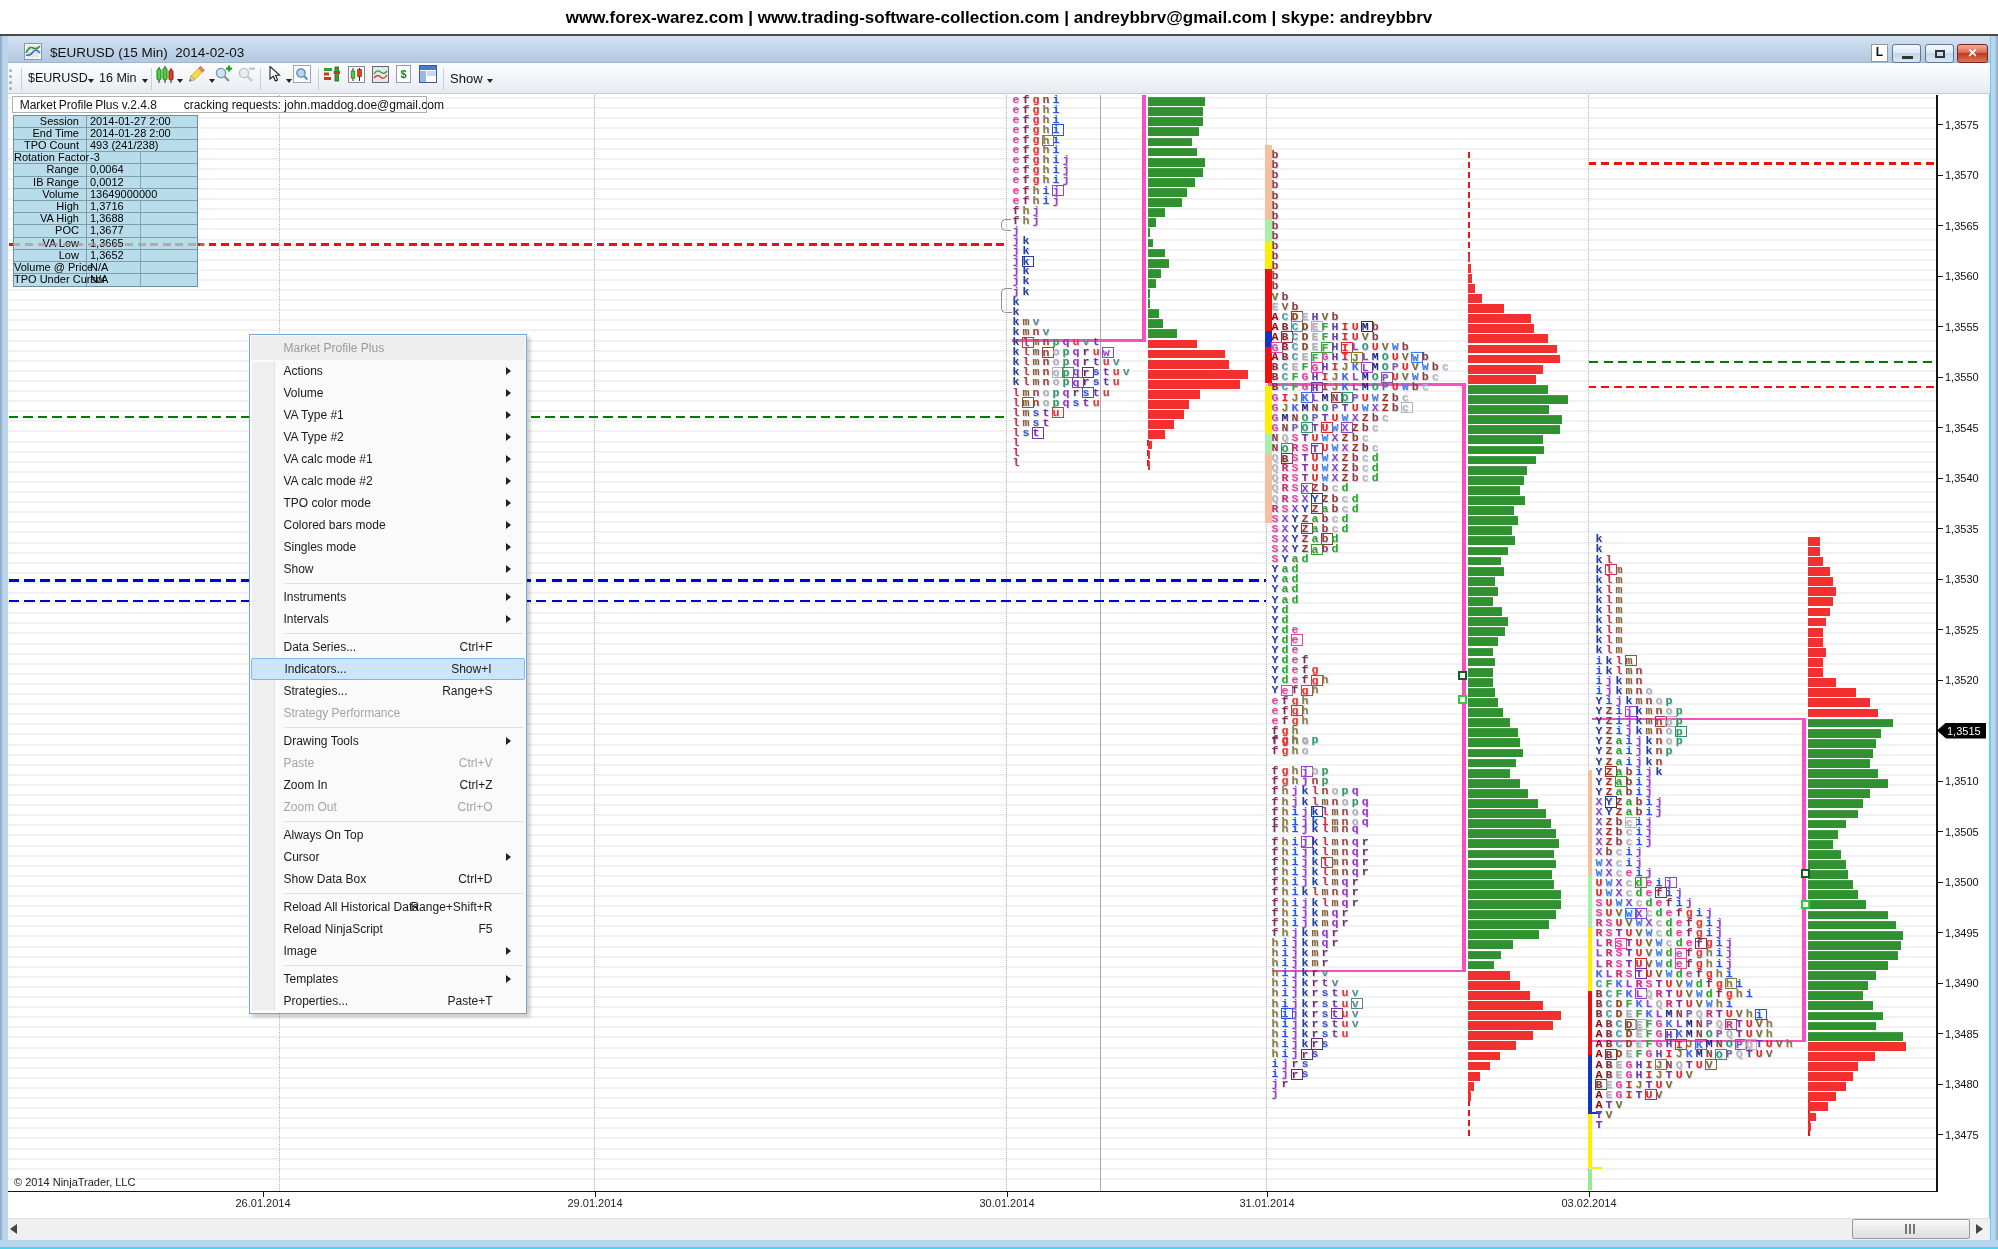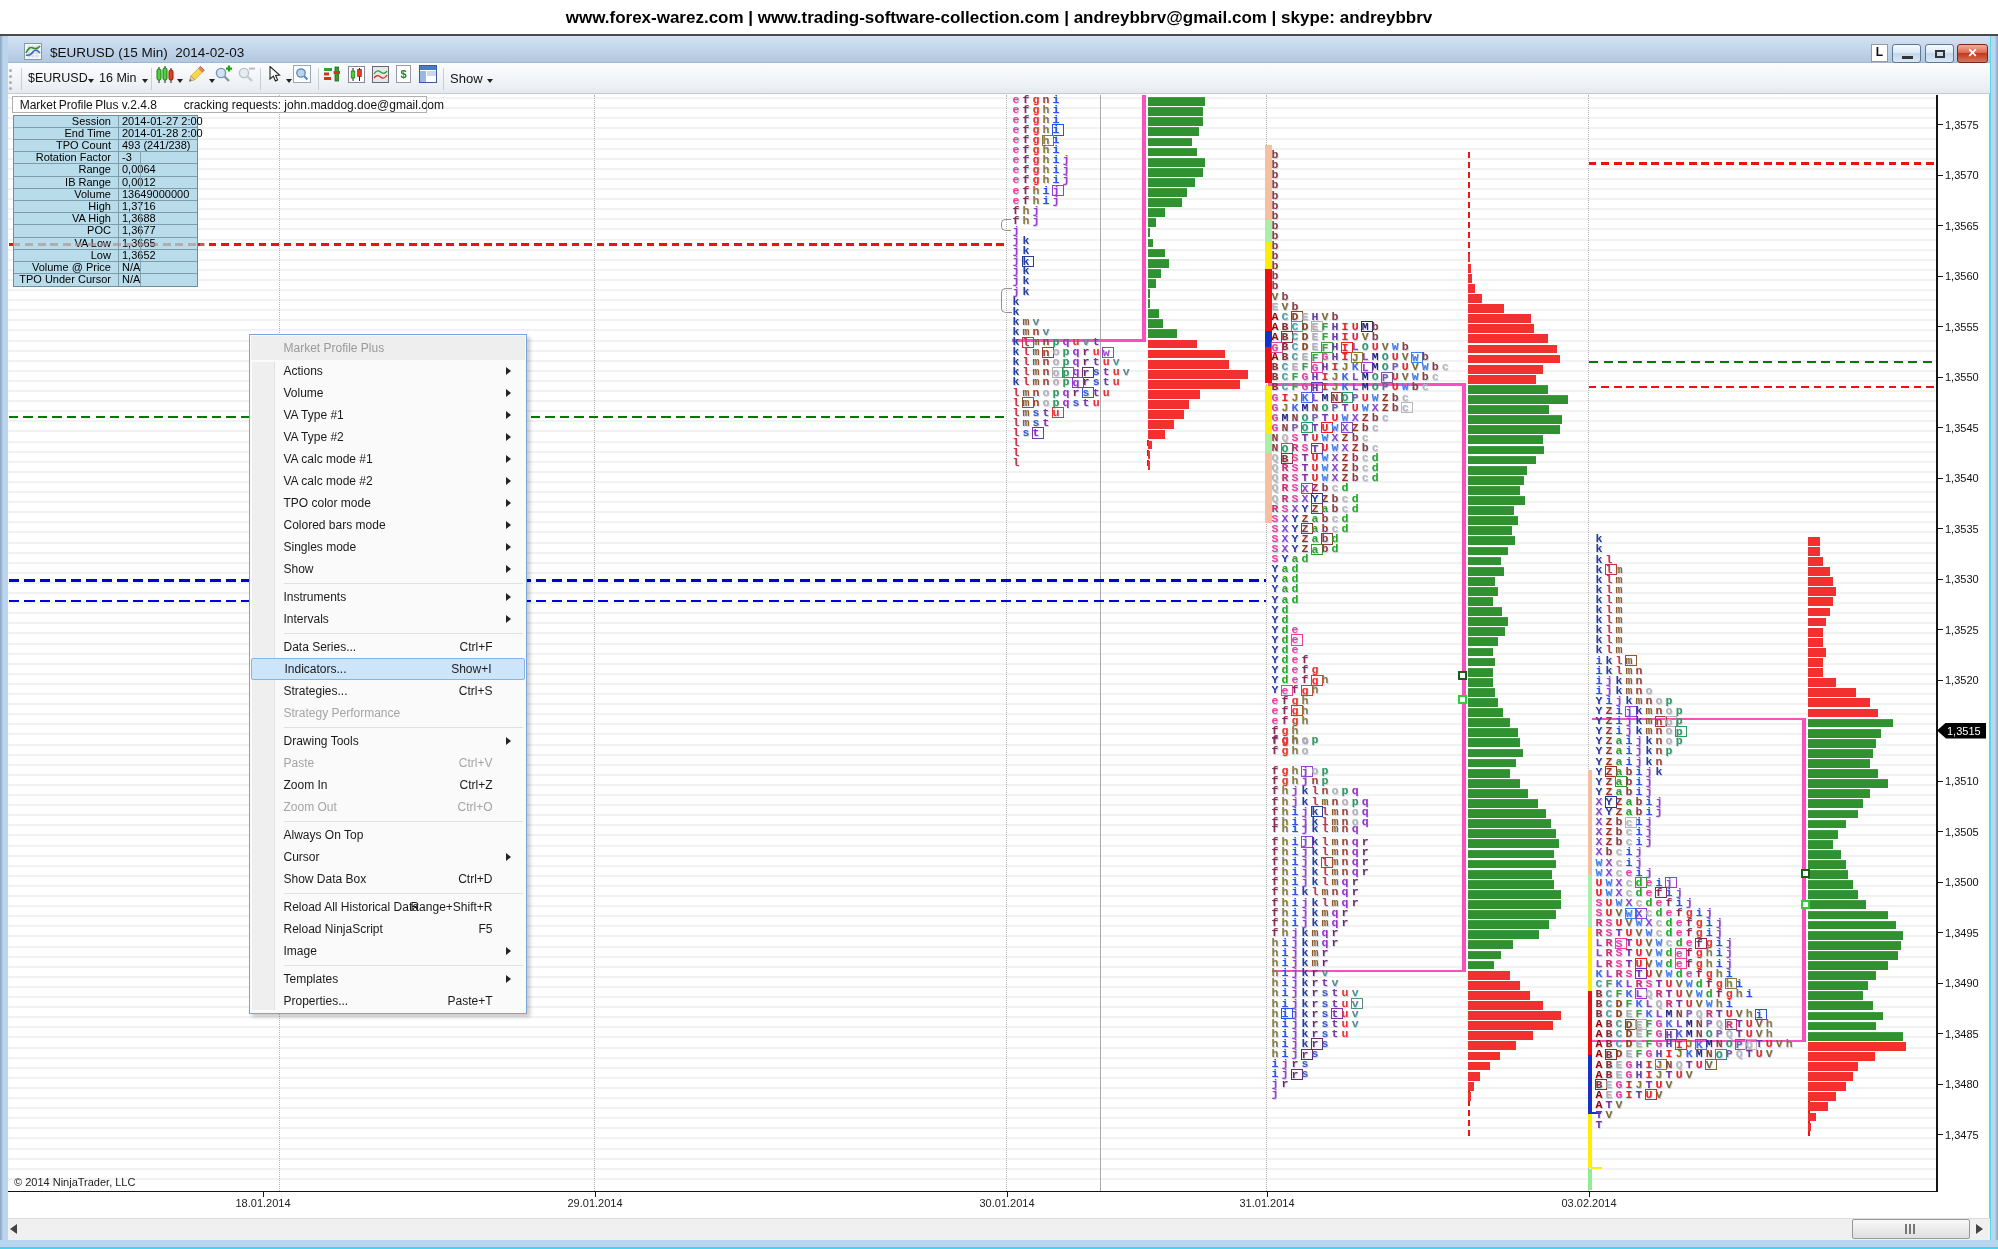--- a/index.html
+++ b/index.html
@@ -24,21 +24,21 @@
 .br{background:#f33030}
 .tr{position:absolute;height:10px;font:bold 11.5px "Liberation Mono",monospace;letter-spacing:3.1px;line-height:10.3px;white-space:pre}
 .tr i{font-style:normal;text-shadow:0.7px 0.5px 0 rgba(130,140,190,.38)}
 .bx{display:inline-block;height:9.2px;line-height:9.2px;outline:1.2px solid;vertical-align:top;margin-top:0.5px}
 .mkd{width:9px;height:9px;background:#fff;border:2.5px solid #1a5c1a}
 .mkb{width:9px;height:9px;background:#fff;border:2.5px solid #33cc33}
 .brk{border:1.5px solid #909090;border-right:none;border-radius:5px 0 0 5px}
 .dtable{width:185px;background:#b9dcea;border:1px solid #6e8f9e;font:11px "Liberation Sans",sans-serif;color:#000}
 .trow{height:12.21px;line-height:11.4px;border-bottom:1px solid #7d9dac;position:relative;white-space:nowrap}
 .trow:last-child{border-bottom:none}
-.tl{display:inline-block;width:105px;text-align:right;padding-right:4px;border-right:1px solid #7d9dac}
+.tl{display:inline-block;width:73px;text-align:right;padding-right:4px;border-right:1px solid #7d9dac}
 .tv{padding-left:3px}
 .tv2{position:absolute;left:126px;top:0;width:1px;height:100%;background:#86a5b4}
 .menu{background:#fafafa;border:1px solid #7aa5d4;box-shadow:3px 3px 4px rgba(0,0,0,.22);padding:1px;font:12px "Liberation Sans",sans-serif;color:#1a1a1a}
 .menu:before{content:"";position:absolute;left:2px;top:27px;bottom:3px;width:22px;background:#efefef;border-right:1px solid #e2e2e2}
 .mhead{height:24px;line-height:24px;background:#eeeeee;color:#9a9a9a;padding-left:33px}
 .mitem{height:22px;line-height:22px;padding-left:33px;position:relative}
 .mitem.dis{color:#a5a5a5}
 .mitem.sel{background:#cde5fb;border:1px solid #84b6ee;border-radius:2px;line-height:20px}
 .msc{position:absolute;right:32px}
 .mar{position:absolute;right:10px;top:7px;width:0;height:0;border:4px solid transparent;border-left:5px solid #222}
@@ -239,21 +239,21 @@
 <div class="abs ptick" style="top:982.5px"></div>
 <div class="abs plab" style="top:977px">1,3490</div>
 <div class="abs ptick" style="top:1033px"></div>
 <div class="abs plab" style="top:1027.5px">1,3485</div>
 <div class="abs ptick" style="top:1083.5px"></div>
 <div class="abs plab" style="top:1078px">1,3480</div>
 <div class="abs ptick" style="top:1134px"></div>
 <div class="abs plab" style="top:1128.5px">1,3475</div>
 <div class="abs ptag">1,3515</div>
 <div class="abs" style="left:263px;top:1192px;width:1px;height:5px;background:#151515"></div>
-<div class="abs dlab" style="left:230px">18.01.2014</div>
+<div class="abs dlab" style="left:230px">26.01.2014</div>
 <div class="abs" style="left:595px;top:1192px;width:1px;height:5px;background:#151515"></div>
 <div class="abs dlab" style="left:562px">29.01.2014</div>
 <div class="abs" style="left:1007px;top:1192px;width:1px;height:5px;background:#151515"></div>
 <div class="abs dlab" style="left:974px">30.01.2014</div>
 <div class="abs" style="left:1267px;top:1192px;width:1px;height:5px;background:#151515"></div>
 <div class="abs dlab" style="left:1234px">31.01.2014</div>
 <div class="abs" style="left:1589px;top:1192px;width:1px;height:5px;background:#151515"></div>
 <div class="abs dlab" style="left:1556px">03.02.2014</div>
 <div class="abs" style="left:14px;top:1176px;font:11px 'Liberation Sans',sans-serif;color:#222">© 2014 NinjaTrader, LLC</div>
 <div class="abs" style="left:8px;top:1218px;width:1982px;height:22px;background:#f0f0f0;border-top:1px solid #dcdcdc"></div>
@@ -709,21 +709,21 @@
     <div class="mitem">TPO color mode<span class="mar"></span></div>
     <div class="mitem">Colored bars mode<span class="mar"></span></div>
     <div class="mitem">Singles mode<span class="mar"></span></div>
     <div class="mitem">Show<span class="mar"></span></div>
     <div class="msep"></div>
     <div class="mitem">Instruments<span class="mar"></span></div>
     <div class="mitem">Intervals<span class="mar"></span></div>
     <div class="msep"></div>
     <div class="mitem">Data Series...<span class="msc">Ctrl+F</span></div>
     <div class="mitem sel">Indicators...<span class="msc">Show+I</span></div>
-    <div class="mitem">Strategies...<span class="msc">Ctrl+S</span></div>
+    <div class="mitem">Strategies...<span class="msc">Range+S</span></div>
     <div class="mitem dis">Strategy Performance</div>
     <div class="msep"></div>
     <div class="mitem">Drawing Tools<span class="mar"></span></div>
     <div class="mitem dis">Paste<span class="msc">Ctrl+V</span></div>
     <div class="mitem">Zoom In<span class="msc">Ctrl+Z</span></div>
     <div class="mitem dis">Zoom Out<span class="msc">Ctrl+O</span></div>
     <div class="msep"></div>
     <div class="mitem">Always On Top</div>
     <div class="mitem">Cursor<span class="mar"></span></div>
     <div class="mitem">Show Data Box<span class="msc">Ctrl+D</span></div>

